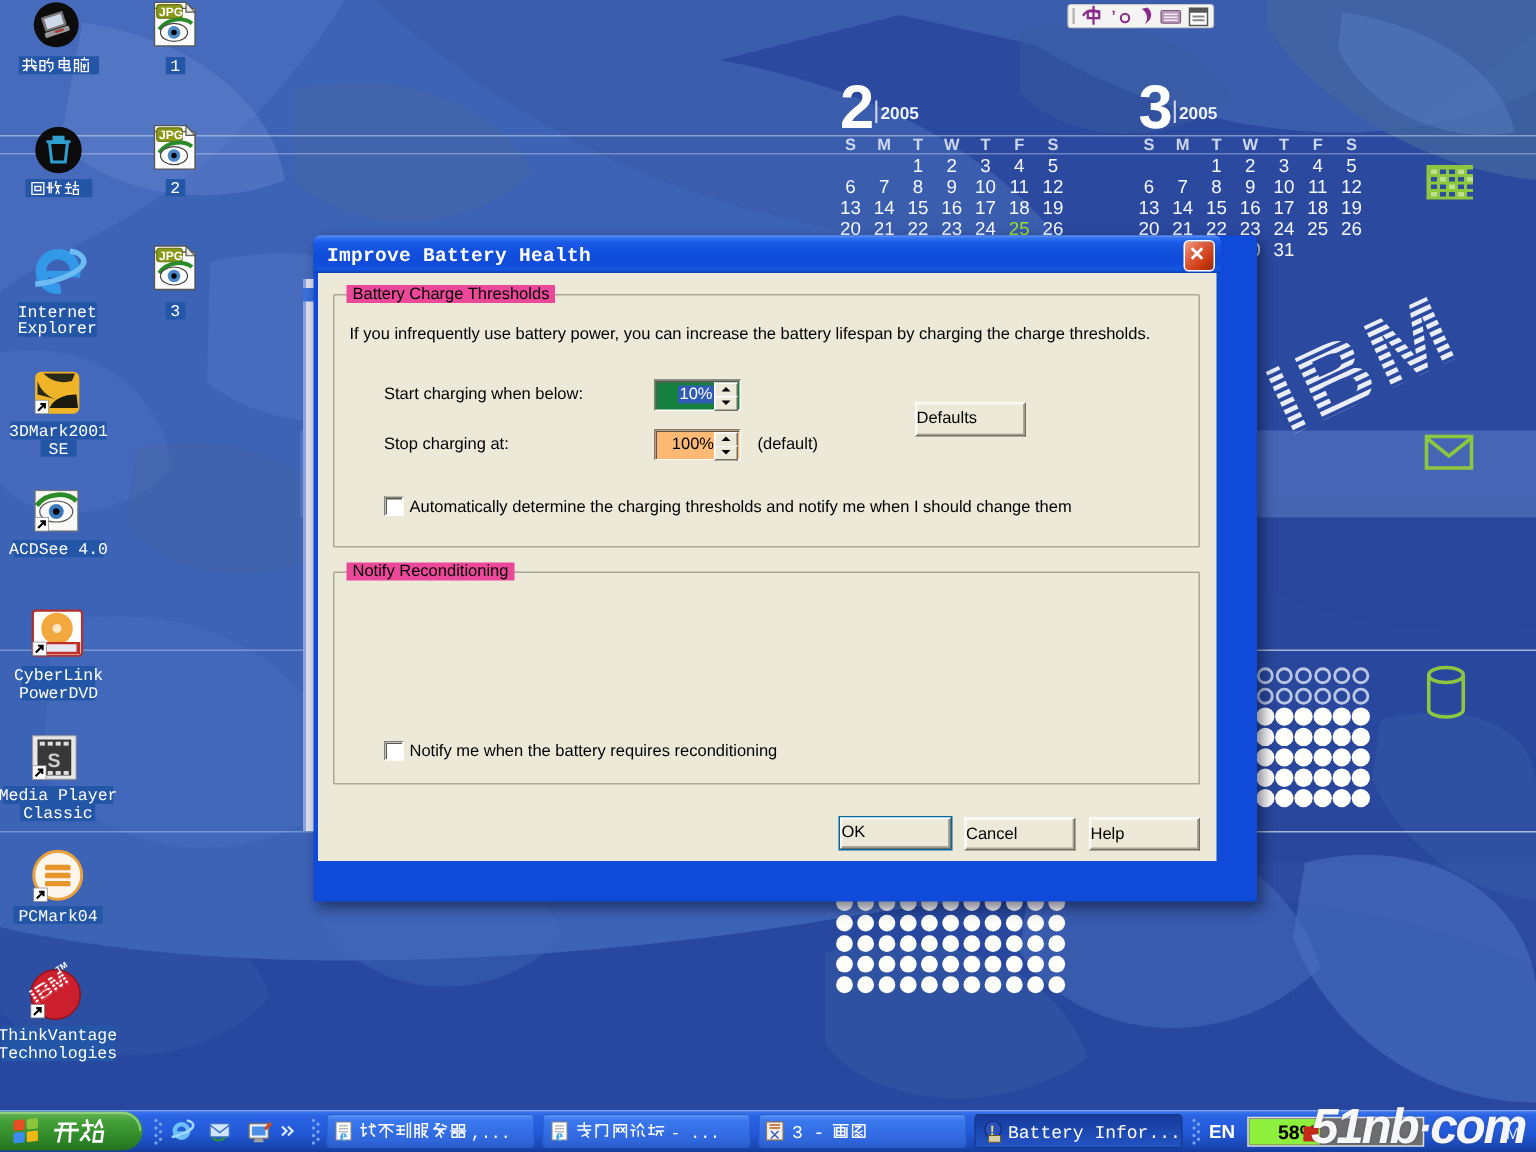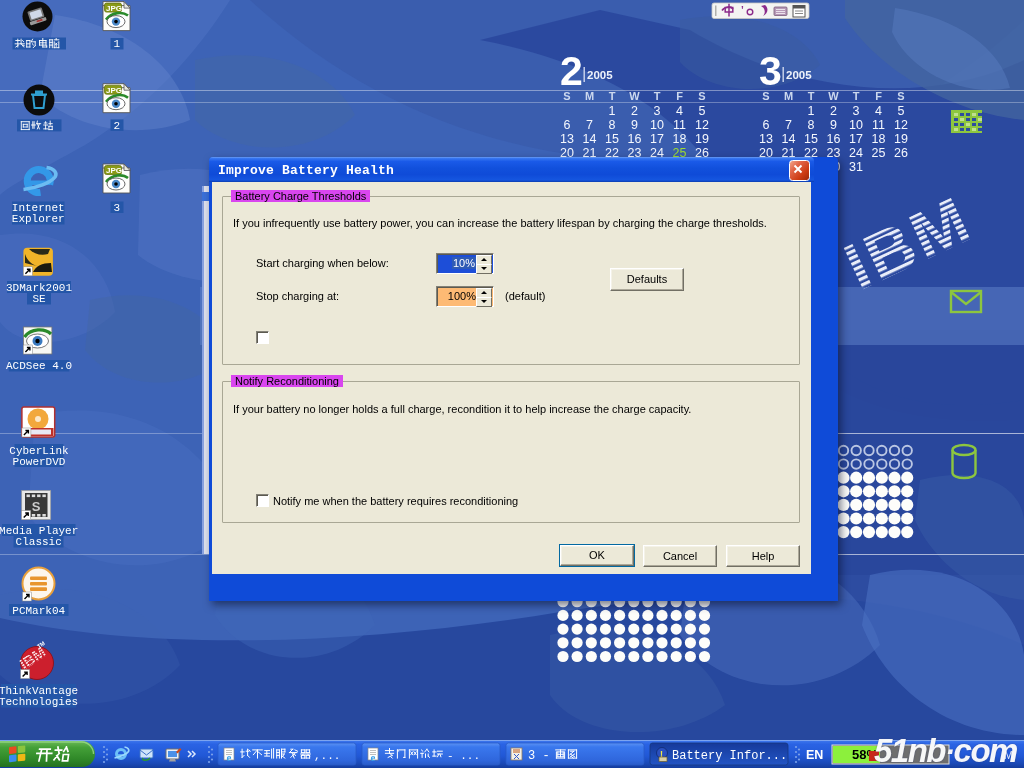--- a/index.html
+++ b/index.html
@@ -1,19 +1,19 @@
 <!DOCTYPE html>
 <html><head><meta charset="utf-8"><style>
 html,body{margin:0;padding:0;width:1024px;height:768px;overflow:hidden}
 body{font-family:"Liberation Sans",sans-serif;position:relative;background:#35569f}
 .ab{position:absolute}
 .tx{font-size:11px;color:#000;white-space:nowrap}
-.btn{background:#ece9d8;border:1px solid;border-color:#fff #716f64 #716f64 #fff;box-shadow:inset -1px -1px 0 #aca899,inset 1px 1px 0 #f4f2e8;font-size:11px;text-align:center;color:#000}
+.btn{background:#ece9d8;border:1px solid;border-color:#fff #716f64 #716f64 #fff;box-shadow:inset -1px -1px 0 #aca899,inset 1px 1px 0 #f4f2e8;font-size:11px;text-align:left;color:#000}
 .gb{border:1px solid #a9a795;border-radius:1px}
-.gbl{position:absolute;top:-7px;left:8px;background:#d946ef;padding:0 4px;font-size:11px;white-space:nowrap}
+.gbl{position:absolute;top:-7px;left:8px;background:#ec4899;padding:0 4px;font-size:11px;white-space:nowrap}
 .cb{width:11px;height:11px;background:#fff;border:1px solid;border-color:#838177 #fff #fff #838177;box-shadow:inset 1px 1px 0 #5c5a50}
 </style></head><body>
 <svg class="ab" style="left:0;top:0" width="1024" height="768">
     <rect x="0" y="0" width="1024" height="768" fill="#3d63b6"></rect>
     <path d="M250 0 C 380 120 540 170 700 160 C 850 150 950 90 1024 20 L1024 0 Z" fill="#3a5cad" opacity="0.9"></path>
     <path d="M480 40 C 640 70 730 150 750 260 C 770 380 870 430 1024 420 L1024 60 C 920 110 790 90 690 30 L600 10 Z" fill="#2a489e" opacity="0.95"></path>
     <path d="M590 260 C 720 300 790 400 800 510 C 810 620 900 680 1024 690 L1024 400 C 900 420 830 380 780 300 Z" fill="#2b499e" opacity="0.9"></path>
     <path d="M815 330 L1024 330 L1024 575 L815 575 Z" fill="#28459a" opacity="0.65"></path>
     <path d="M0 768 L0 618 C 150 652 360 645 560 612 C 770 578 920 598 1024 645 L1024 768 Z" fill="#27489e"></path>
     <path d="M0 0 L230 0 C 195 55 150 105 85 145 C 40 170 10 185 0 195 Z" fill="#4f73c2" opacity="0.55"></path>
@@ -446,44 +446,44 @@
       </div>
     </div>
     <div class="ab" style="left:3px;top:25px;width:599px;height:392px;background:#ece9d8">
       <div class="ab gb" style="left:10px;top:14px;width:576px;height:167px">
         <div class="gbl">Battery Charge Thresholds</div>
       </div>
       <div class="ab tx" style="left:21px;top:35px">If you infrequently use battery power, you can increase the battery lifespan by charging the charge thresholds.</div>
       <div class="ab tx" style="left:44px;top:75px">Start charging when below:</div>
       <div class="ab tx" style="left:44px;top:108px">Stop charging at:</div>
       <div class="ab tx" style="left:293px;top:108px">(default)</div>
-      <div class="ab" style="left:224px;top:71px;width:56px;height:19px;background:#1d4ed8;border:1px solid;border-color:#838177 #fff #fff #838177;box-shadow:inset 1px 1px 0 #5c5a50">
+      <div class="ab" style="left:224px;top:71px;width:56px;height:19px;background:#15803d;border:1px solid;border-color:#838177 #fff #fff #838177;box-shadow:inset 1px 1px 0 #5c5a50">
         <div class="ab" style="right:17px;top:2.5px;background:#2f5bb5;color:#fff;font-size:11px;padding:0 1px">10%</div>
         <div class="ab" style="right:1px;top:1.0px;width:14px;height:8px;background:#ece9d8;border:1px solid;border-color:#fff #716f64 #716f64 #fff"></div>
         <div class="ab" style="right:1px;top:9.5px;width:14px;height:8px;background:#ece9d8;border:1px solid;border-color:#fff #716f64 #716f64 #fff"></div>
         <svg class="ab" style="right:1px;top:1px" width="16" height="18">
           <path d="M8 3 L11 6 L5 6 Z" fill="#000"></path>
           <path d="M8 15 L11 12 L5 12 Z" fill="#000"></path>
         </svg>
       </div>
       <div class="ab" style="left:224px;top:104px;width:56px;height:19px;background:#fdba74;border:1px solid;border-color:#838177 #fff #fff #838177;box-shadow:inset 1px 1px 0 #5c5a50">
         <div class="ab" style="right:17px;top:2.5px;color:#000;font-size:11px">100%</div>
         <div class="ab" style="right:1px;top:1.0px;width:14px;height:8px;background:#ece9d8;border:1px solid;border-color:#fff #716f64 #716f64 #fff"></div>
         <div class="ab" style="right:1px;top:9.5px;width:14px;height:8px;background:#ece9d8;border:1px solid;border-color:#fff #716f64 #716f64 #fff"></div>
         <svg class="ab" style="right:1px;top:1px" width="16" height="18">
           <path d="M8 3 L11 6 L5 6 Z" fill="#000"></path>
           <path d="M8 15 L11 12 L5 12 Z" fill="#000"></path>
         </svg>
       </div>
       <div class="ab btn" style="left:398px;top:86px;width:72px;height:21px;line-height:21px">Defaults</div>
       <div class="ab cb" style="left:44px;top:149px"></div>
+      <div class="ab tx" style="left:61px;top:150px">Automatically determine the charging thresholds and notify me when I should change them</div>
       <div class="ab gb" style="left:10px;top:199px;width:576px;height:140px">
         <div class="gbl">Notify Reconditioning</div>
       </div>
-      <div class="ab tx" style="left:21px;top:221px">If your battery no longer holds a full charge, recondition it to help increase the charge capacity.</div>
       <div class="ab cb" style="left:44px;top:312px"></div>
       <div class="ab tx" style="left:61px;top:313px">Notify me when the battery requires reconditioning</div>
       <div class="ab" style="left:347px;top:362px;width:76px;height:23px;background:#0369a1">
         <div class="ab btn" style="left:1px;top:1px;width:72px;height:19px;line-height:19px">OK</div>
       </div>
       <div class="ab btn" style="left:431px;top:363px;width:72px;height:20px;line-height:20px">Cancel</div>
       <div class="ab btn" style="left:514px;top:363px;width:72px;height:20px;line-height:20px">Help</div>
     </div>
   </div>
 <div class="ab" style="left:0;top:740px;width:1024px;height:28px;background:linear-gradient(180deg,#5c8ef0 0%,#2a66e8 4%,#2560e4 38%,#1c4fc8 70%,#1845b0 92%,#1238969 100%)"></div>

